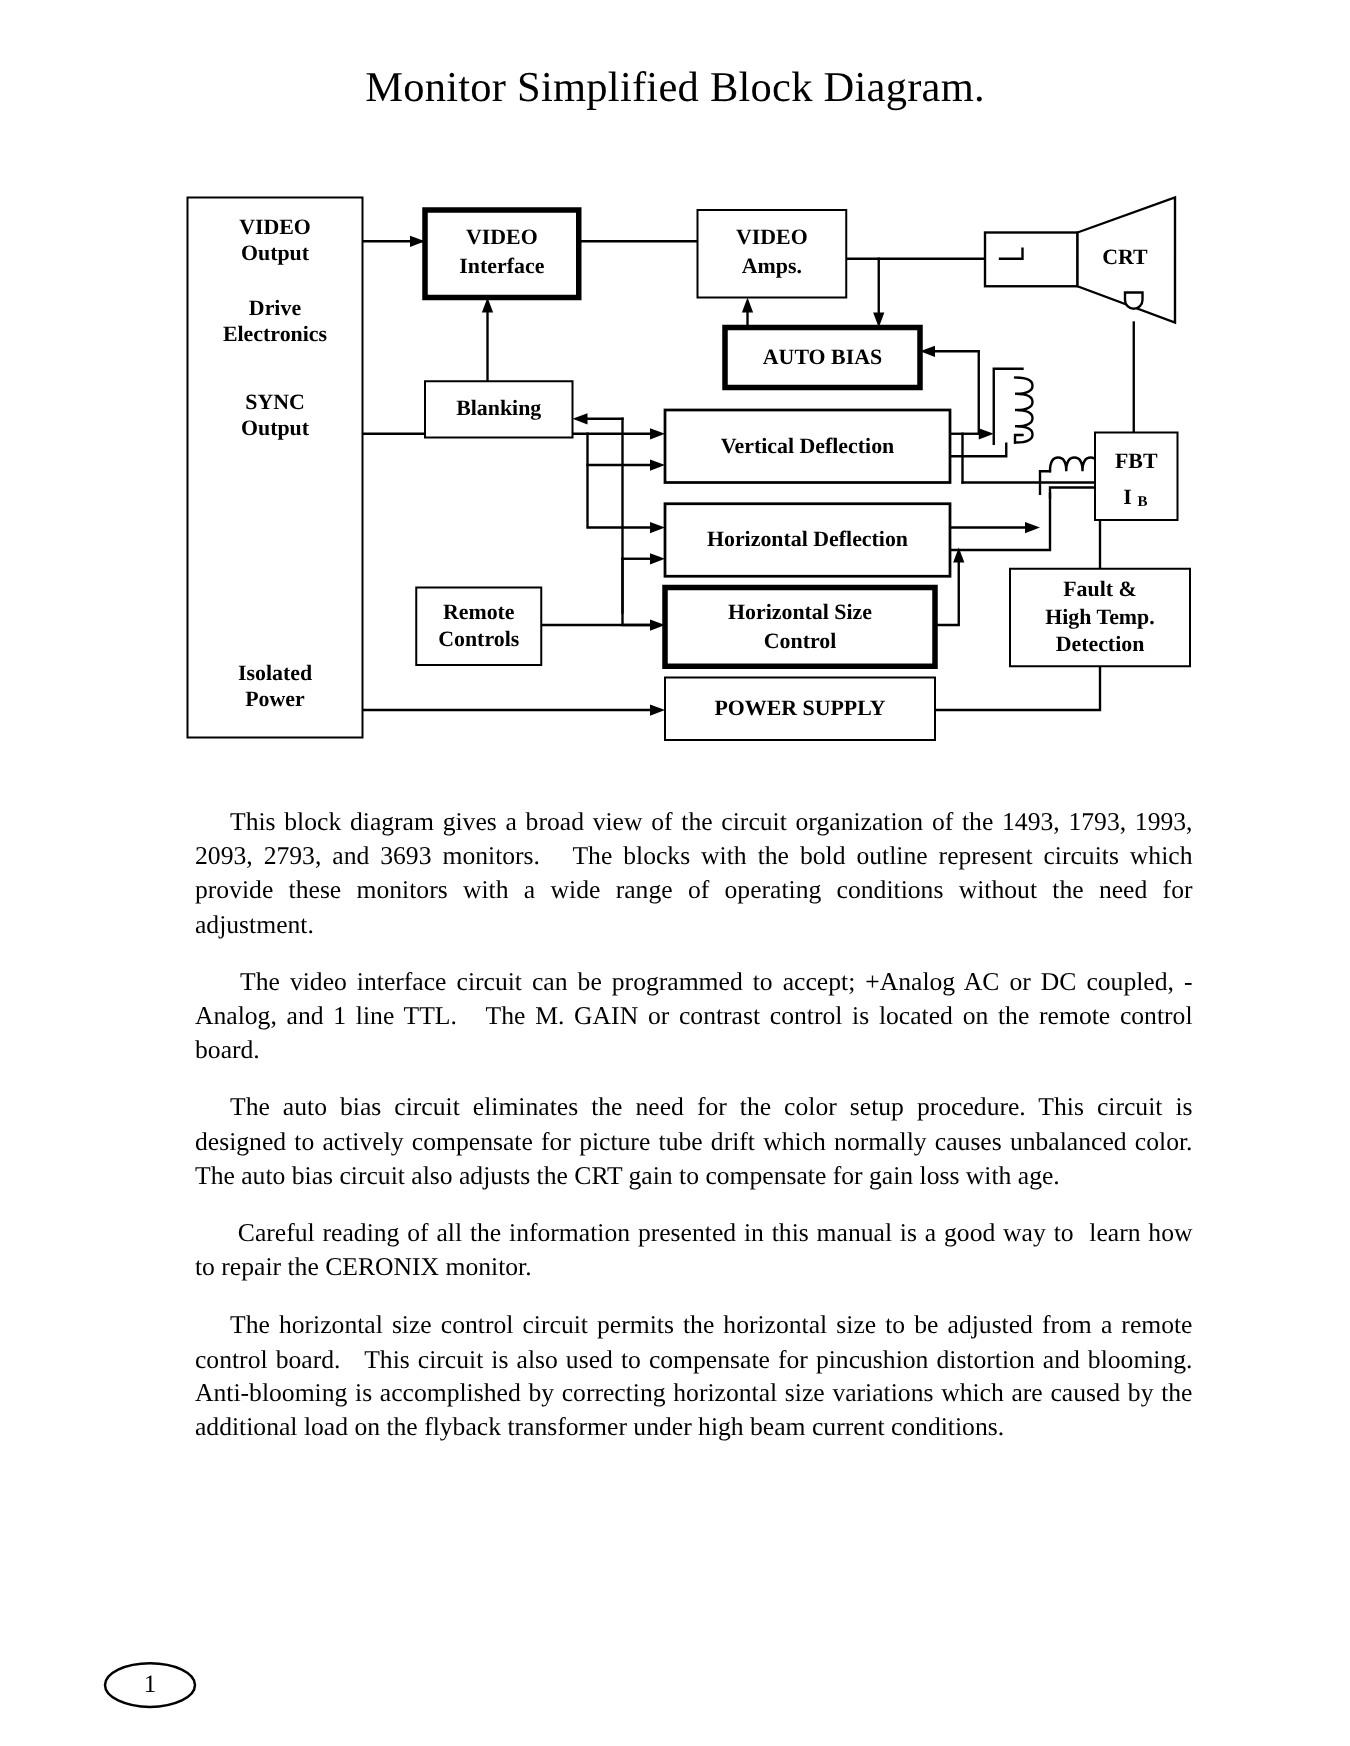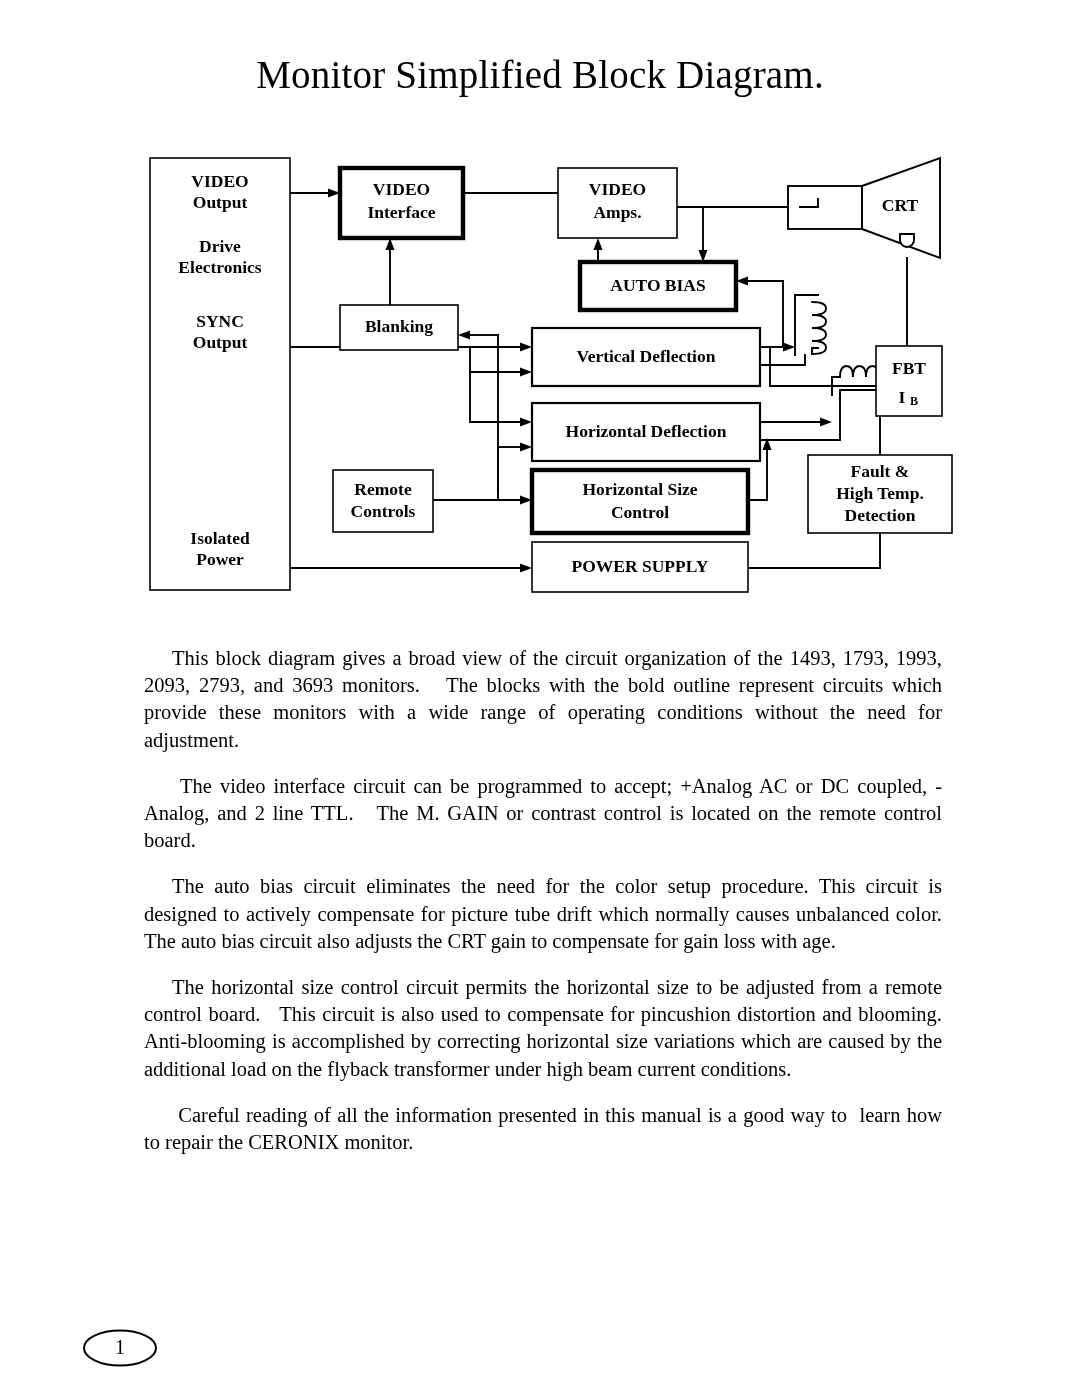--- a/index.html
+++ b/index.html
@@ -18,21 +18,21 @@
   #page {
     position: absolute;
     inset: 0;
   }
   #page-title {
     position: absolute;
     top: 52px;
     left: 0;
     width: 1080px;
     text-align: center;
-    font-size: 39px;
+    font-size: 34px;
     font-weight: 400;
     letter-spacing: 0.2px;
   }
   #diagram-wrap {
     position: absolute;
     top: 150px;
     left: 140px;
     width: 820px;
     height: 450px;
     font-weight: bold;
@@ -85,21 +85,21 @@
   }
   .shape {
     fill: #ffffff;
     stroke: #000000;
     stroke-width: 1.9;
     stroke-linejoin: miter;
   }
   #body-text {
     position: absolute;
     top: 645px;
-    left: 144px;
+    left: 156px;
     width: 798px;
   }
   .para {
     font-size: 20.5px;
     line-height: 27.2px;
     text-align: justify;
     text-justify: inter-word;
     text-indent: 28px;
     margin: 0 0 19px 0;
     white-space: pre-wrap;
@@ -298,24 +298,24 @@
         <text class="blk-label sub" x="774" y="252">B</text>
       </g>
 
       <text class="blk-label" x="760" y="57">CRT</text>
 
     </svg>
   </div>
 
   <div id="body-text">
     <p class="para">This block diagram gives a broad view of the circuit organization of the 1493, 1793, 1993, 2093, 2793, and 3693 monitors.   The blocks with the bold outline represent circuits which provide these monitors with a wide range of operating conditions without the need for adjustment.</p>
-    <p class="para"> The video interface circuit can be programmed to accept; +Analog AC or DC coupled, -Analog, and 2 line TTL.   The M. GAIN or contrast control is located on the remote control board.</p>
+    <p class="para"> The video interface circuit can be programmed to accept; +Analog AC or DC coupled, -Analog, and 1 line TTL.   The M. GAIN or contrast control is located on the remote control board.</p>
     <p class="para">The auto bias circuit eliminates the need for the color setup procedure. This circuit is designed to actively compensate for picture tube drift which normally causes unbalanced color.  The auto bias circuit also adjusts the CRT gain to compensate for gain loss with age.</p>
+    <p class="para"> Careful reading of all the information presented in this manual is a good way to  learn how to repair the CERONIX monitor.</p>
     <p class="para">The horizontal size control circuit permits the horizontal size to be adjusted from a remote control board.   This circuit is also used to compensate for pincushion distortion and blooming.  Anti-blooming is accomplished by correcting horizontal size variations which are caused by the additional load on the flyback transformer under high beam current conditions.</p>
-    <p class="para"> Careful reading of all the information presented in this manual is a good way to  learn how to repair the CERONIX monitor.</p>
   </div>
 
   <div id="footer">
     <svg id="footer-ellipse" viewBox="0 0 76 40" xmlns="http://www.w3.org/2000/svg">
       <ellipse cx="38" cy="20" rx="36" ry="17.5" fill="#ffffff" stroke="#000000" stroke-width="2"></ellipse>
       <text class="pagenum" x="38" y="21">1</text>
     </svg>
   </div>
 
 </div>

